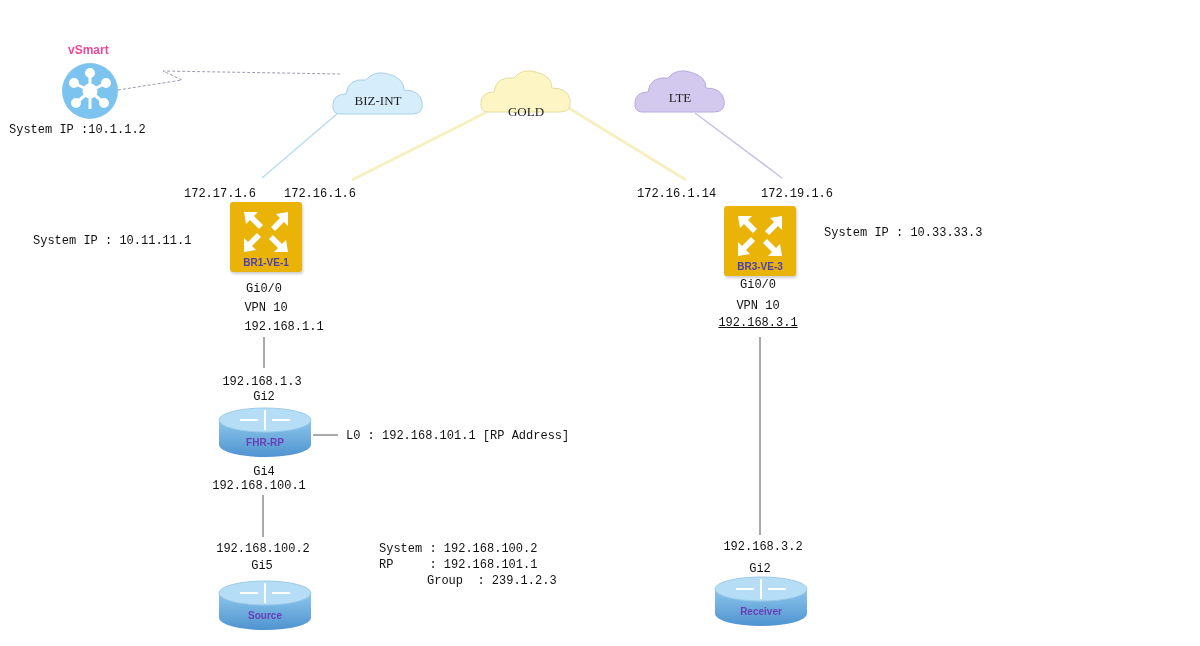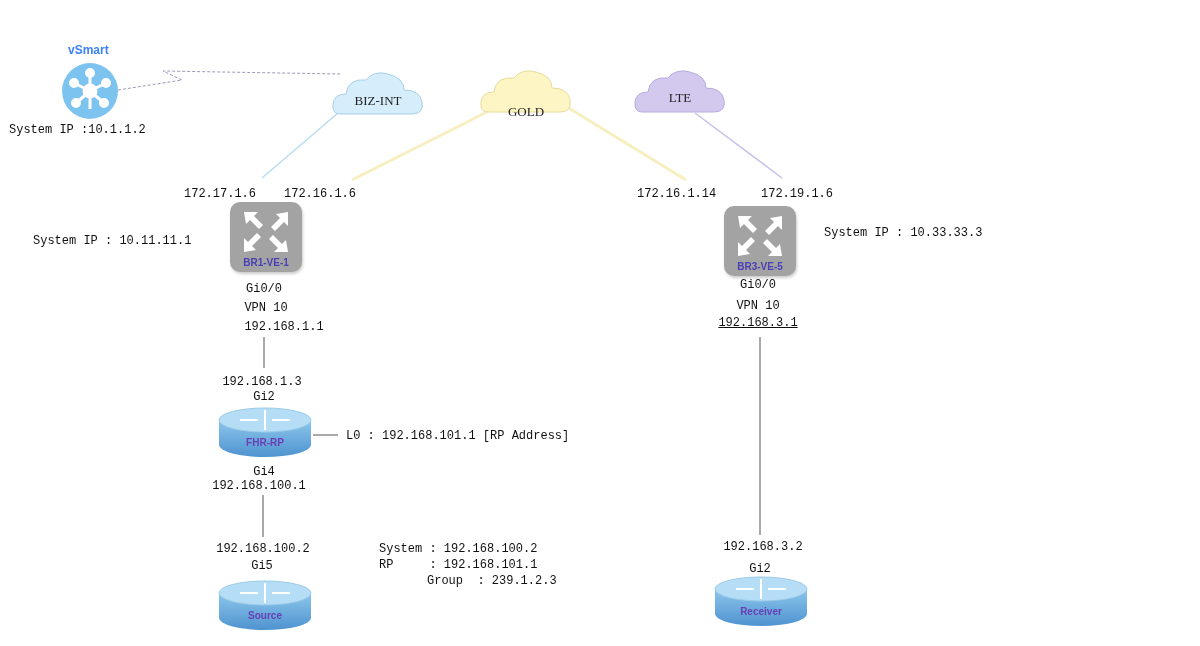--- a/index.html
+++ b/index.html
@@ -2,25 +2,25 @@
 <html><head>
 <meta charset="utf-8">
 <style>
   html, body { margin:0; padding:0; background:#ffffff; }
   body { width:1200px; height:646px; position:relative; overflow:hidden; font-family:"Liberation Mono","DejaVu Sans Mono",monospace; }
   .lbl { position:absolute; font-family:"Liberation Mono","DejaVu Sans Mono",monospace; font-size:12px; color:#111; white-space:pre; line-height:16px; }
   .ctr { transform:translateX(-50%); text-align:center; }
   svg#links { position:absolute; left:0; top:0; }
   .cloud { position:absolute; }
   .cloud-text { position:absolute; left:0; right:0; text-align:center; font-family:"Liberation Serif","DejaVu Serif",serif; font-size:13px; color:#222; }
-  .router-ve { position:absolute; width:72px; height:70px; background:#a3a3a3; border-radius:10px; box-shadow:1px 2px 3px rgba(0,0,0,0.2); }
+  .router-ve { position:absolute; width:72px; height:70px; background:#eab308; border-radius:3px; box-shadow:1px 2px 3px rgba(0,0,0,0.2); }
   .router-ve .name { position:absolute; left:0; right:0; bottom:4px; text-align:center; font-family:"Liberation Sans","DejaVu Sans",sans-serif; font-size:10px; font-weight:bold; color:#4a3fb5; }
   .router-cyl { position:absolute; width:94px; height:50px; }
   .router-cyl .name { position:absolute; left:0; right:0; top:30px; text-align:center; font-family:"Liberation Sans","DejaVu Sans",sans-serif; font-size:10px; font-weight:bold; color:#6a3fb5; }
-  .vsmart-title { position:absolute; font-family:"Liberation Sans","DejaVu Sans",sans-serif; font-size:12px; font-weight:bold; color:#3b82f6; }
+  .vsmart-title { position:absolute; font-family:"Liberation Sans","DejaVu Sans",sans-serif; font-size:12px; font-weight:bold; color:#ec4899; }
   .vsmart-icon { position:absolute; width:56px; height:56px; border-radius:50%; background:#7dc3ef; }
 </style>
 </head>
 <body>
 
 <svg id="links" width="1200" height="646">
   <path d="M118,90 L182,80 L163,71 L340,74" fill="none" stroke="#9a9ab8" stroke-width="1" stroke-dasharray="3,2"></path>
   <line x1="338" y1="113" x2="262" y2="178" stroke="#b9ddf3" stroke-width="1.5"></line>
   <line x1="487" y1="112" x2="352" y2="180" stroke="#f7efc0" stroke-width="3"></line>
   <line x1="567" y1="107" x2="686" y2="180" stroke="#f7efc0" stroke-width="3"></line>
@@ -94,21 +94,21 @@
 <div class="lbl" style="left:824px;top:225px;">System IP : 10.33.33.3</div>
 <div class="router-ve" style="left:724px;top:206px;">
   <svg width="72" height="56">
     <g fill="#ffffff">
       <polygon points="14,10 28,10 24,14 33,23 29,27 20,18 16,22"></polygon>
       <polygon points="58,10 58,24 54,20 45,29 41,25 50,16 46,12"></polygon>
       <polygon points="14,50 14,36 18,40 27,31 31,35 22,44 26,48"></polygon>
       <polygon points="58,50 44,50 48,46 39,37 43,33 52,42 56,38"></polygon>
     </g>
   </svg>
-  <div class="name">BR3-VE-5</div>
+  <div class="name">BR3-VE-3</div>
 </div>
 <div class="lbl ctr" style="left:758px;top:277px;">Gi0/0</div>
 <div class="lbl ctr" style="left:758px;top:298px;">VPN 10</div>
 <div class="lbl ctr" style="left:758px;top:315px;text-decoration:underline;">192.168.3.1</div>
 
 <div class="lbl ctr" style="left:262px;top:374px;">192.168.1.3</div>
 <div class="lbl ctr" style="left:264px;top:389px;">Gi2</div>
 <div class="router-cyl" style="left:218px;top:407px;">
   <svg width="94" height="52">
     <defs>

